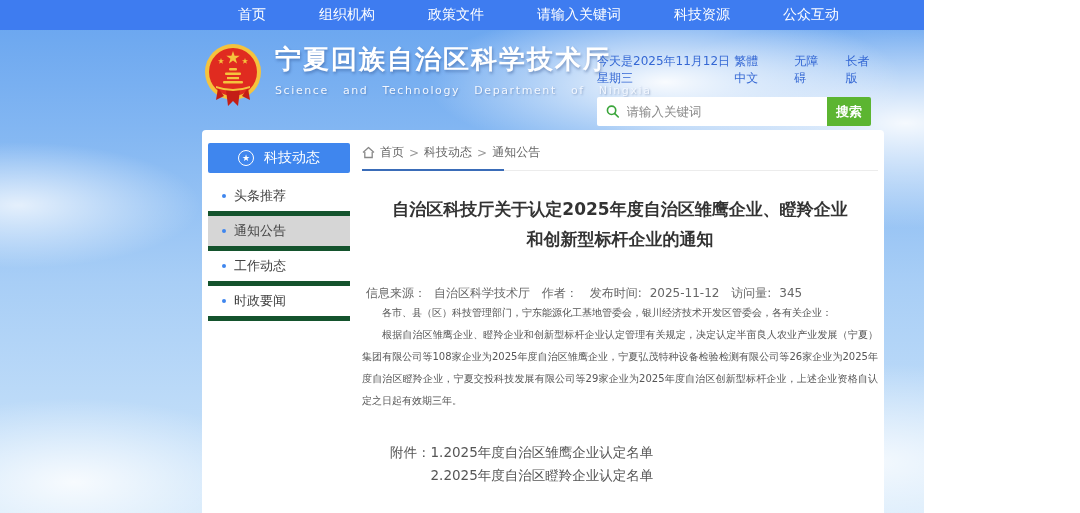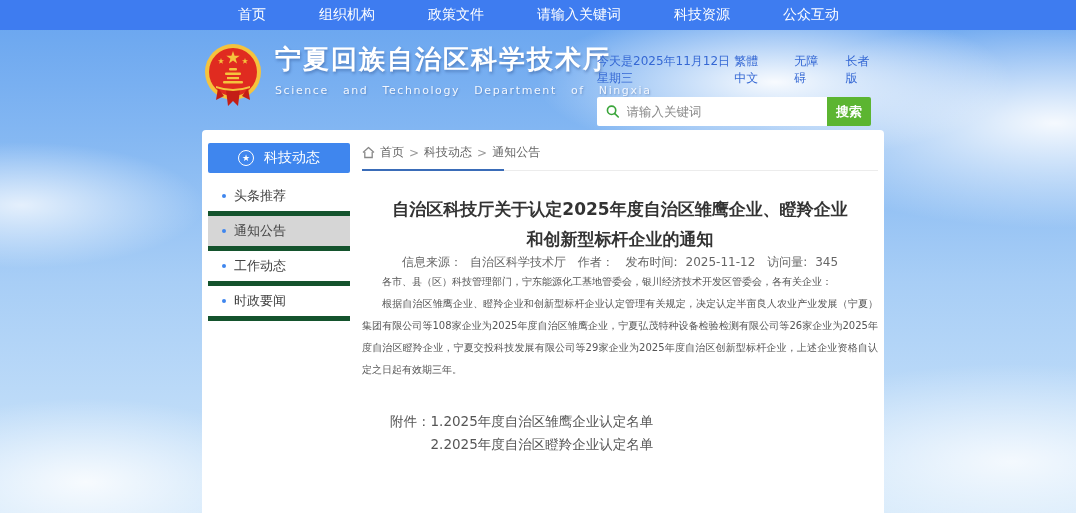--- a/index.html
+++ b/index.html
@@ -1,19 +1,19 @@
 <!DOCTYPE html>
 <html><head>
 <meta charset="utf-8">
 <style>
   * { margin:0; padding:0; box-sizing:border-box; }
   html,body { width:1080px; height:513px; font-family:"DejaVu Sans","Liberation Sans",sans-serif; }
 
   .page{
-    position:relative; width:1076px; height:513px; overflow:hidden;
+    position:relative; width:924px; height:513px; overflow:hidden;
     background:
       radial-gradient(ellipse 340px 110px at 72% 16%, rgba(255,255,255,.95), rgba(255,255,255,0) 70%),
       radial-gradient(ellipse 430px 150px at 98% 24%, rgba(255,255,255,.92), rgba(255,255,255,0) 70%),
       radial-gradient(ellipse 260px 90px at 2% 40%, rgba(255,255,255,.75), rgba(255,255,255,0) 70%),
       radial-gradient(ellipse 300px 120px at 8% 94%, rgba(255,255,255,.85), rgba(255,255,255,0) 70%),
       radial-gradient(ellipse 400px 140px at 94% 90%, rgba(255,255,255,.8), rgba(255,255,255,0) 70%),
       linear-gradient(180deg,#66a3ef 0%,#82b6f2 25%,#a8cef6 55%,#cfe6fa 100%);
   }
 
   
@@ -73,21 +73,21 @@
   
   .content{ position:absolute; left:160px; top:14px; right:6px; }
   .breadcrumb{ display:flex; align-items:center; font-size:12px; color:#666; gap:5px; }
   .breadcrumb a{ color:#666; text-decoration:none; cursor:pointer; }
   .crumb-sep{ color:#999; }
   .rule{ display:flex; align-items:center; margin-top:8px; }
   .rule-blue{ width:142px; height:2px; background:#3a6cb8; }
   .rule-gray{ flex:1; height:1px; background:#ececec; }
 
   .article-title{ margin-top:23px; text-align:center; font-size:17px; font-weight:bold; color:#333; line-height:30px; }
-  .meta{ margin-top:0; text-align:center; font-size:12px; color:#666; }
+  .meta{ margin-top:31px; font-size:12px; color:#666; }
   .meta span{ margin:0 4px; }
 
   .body-text{ font-size:10px; color:#555; line-height:22px; text-align:justify; }
   .body-text p{ margin:0; text-indent:2em; }
 
   .attachments{ margin-top:29px; margin-left:28px; display:flex; font-size:13.5px; color:#555; line-height:23px; }
   .attach-items div{ cursor:pointer; }
 </style>
 </head>
 <body>

